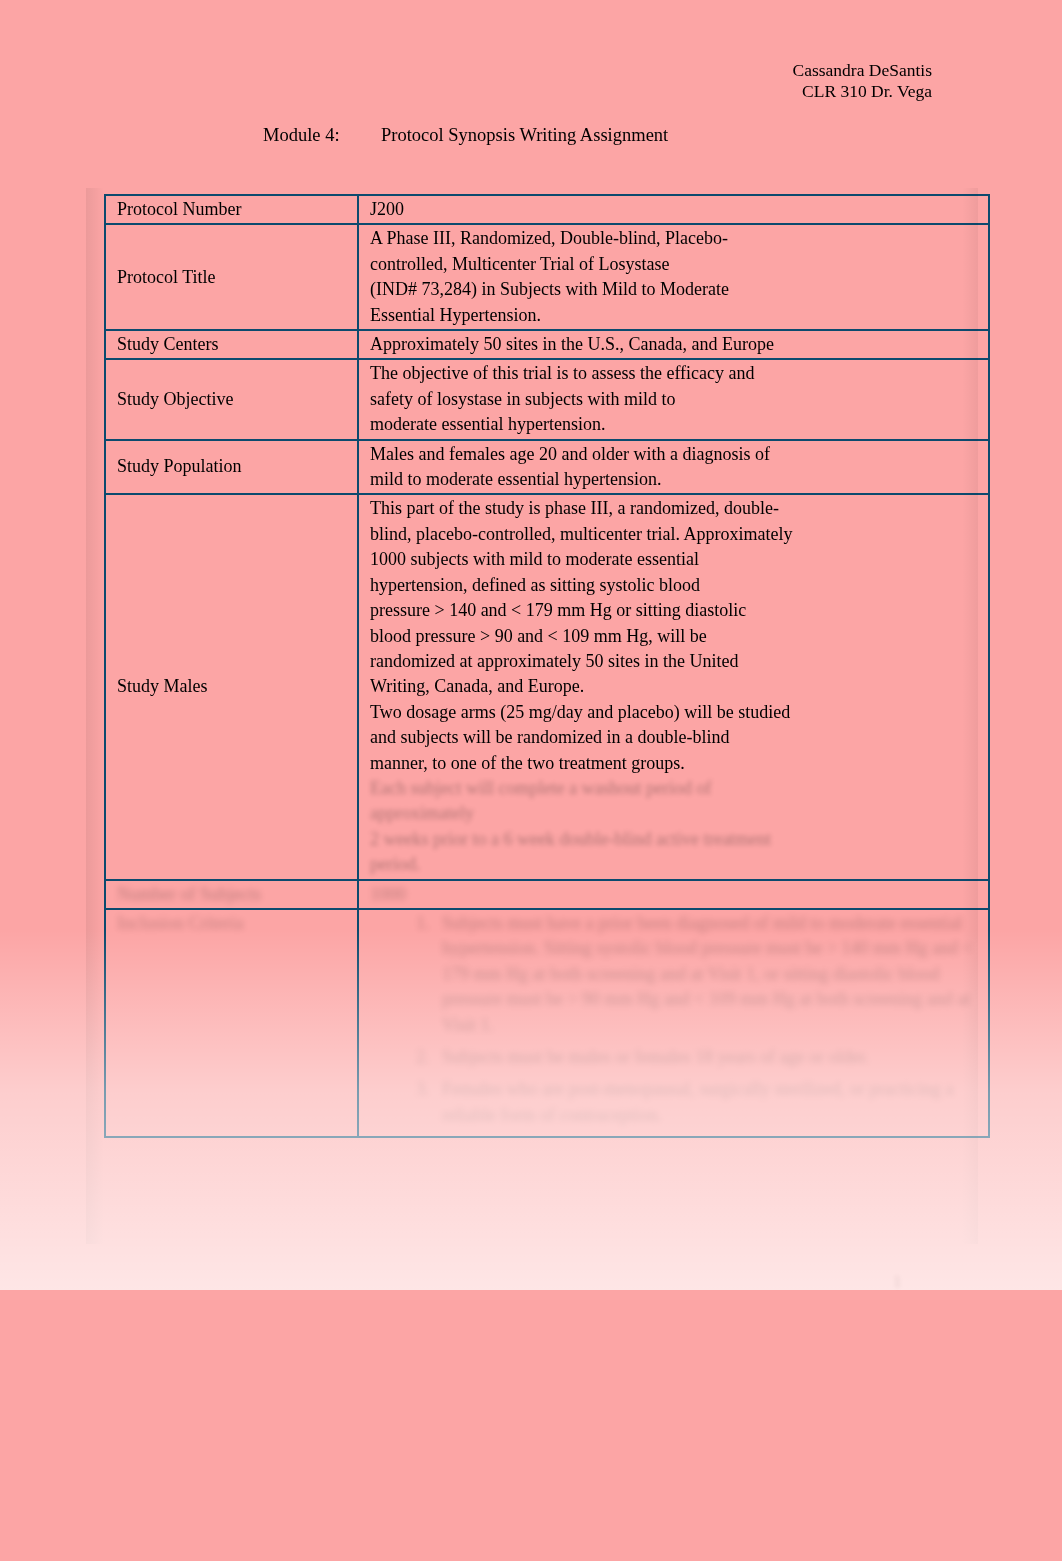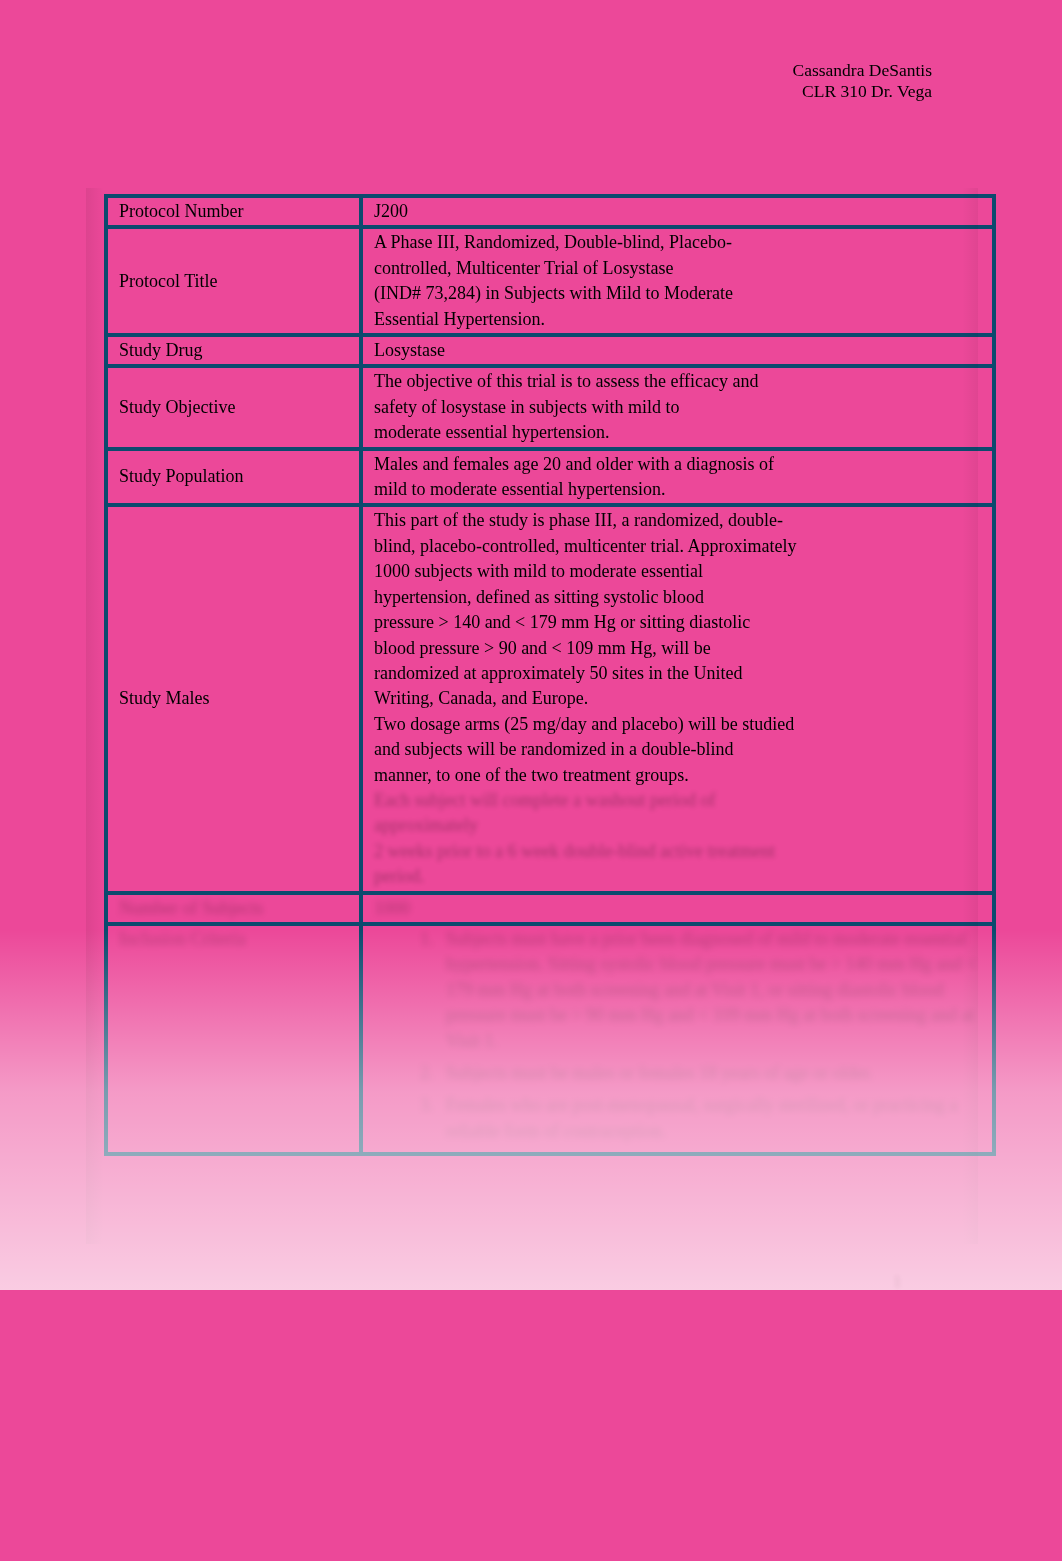--- a/index.html
+++ b/index.html
@@ -14,21 +14,21 @@
     font-family: "Liberation Serif", "DejaVu Serif", serif;
     color: #000000;
     overflow: hidden;
   }
 
   .page {
     position: absolute;
     left: 0; top: 0;
     width: 1062px;
     height: 1561px;
-    background: #ec4899;
+    background: #fca5a5;
   }
 
   
   .doc-header {
     position: absolute;
     right: 130px;
     top: 60px;
     text-align: right;
     font-size: 17.5px;
     line-height: 21px;
@@ -72,21 +72,21 @@
   }
 
   table.synopsis {
     border-collapse: collapse;
     width: 858px;
     table-layout: fixed;
     font-size: 18px;
     line-height: 25.4px;
   }
   table.synopsis td {
-    border: 4px solid #0c4a6e;
+    border: 2px solid #0c4a6e;
     vertical-align: middle;
     padding: 1px 0 1px 11px;
   }
   td.k { width: 240px; }
   td.v { width: 618px; padding-left: 7px; }
   td.v.top, td.k.top { vertical-align: top; }
 
   .line { display: block; white-space: nowrap; }
 
   
@@ -143,20 +143,23 @@
 </head>
 <body>
 
 <div class="page">
 
   <div class="doc-header">
     <div>Cassandra DeSantis</div>
     <div>CLR 310 Dr. Vega</div>
   </div>
 
+  <div class="assign-line">
+    <span class="mod">Module 4:</span><span>Protocol Synopsis Writing Assignment</span>
+  </div>
 
   <div class="synopsis-wrap">
     <table class="synopsis">
       <tbody>
 
         <tr>
           <td class="k">Protocol Number</td>
           <td class="v">
             <span class="line">J200</span>
           </td>
@@ -167,27 +170,27 @@
           <td class="k">Protocol Title</td>
           <td class="v">
             <span class="line">A Phase III, Randomized, Double-blind, Placebo-</span>
             <span class="line">controlled, Multicenter Trial of Losystase</span>
             <span class="line">(IND# 73,284) in Subjects with Mild to Moderate</span>
             <span class="line">Essential Hypertension.</span>
           </td>
         </tr>
 
 
-
-        <tr>
-          <td class="k">Study Drug</td>
-          <td class="v">
-            <span class="line">Losystase</span>
-          </td>
-        </tr>
+        <tr>
+          <td class="k">Study Centers</td>
+          <td class="v">
+            <span class="line">Approximately 50 sites in the U.S., Canada, and Europe</span>
+          </td>
+        </tr>
+
 
 
         <tr>
           <td class="k">Study Objective</td>
           <td class="v">
             <span class="line">The objective of this trial is to assess the efficacy and</span>
             <span class="line">safety of losystase in subjects with mild to</span>
             <span class="line">moderate essential hypertension.</span>
           </td>
         </tr>

